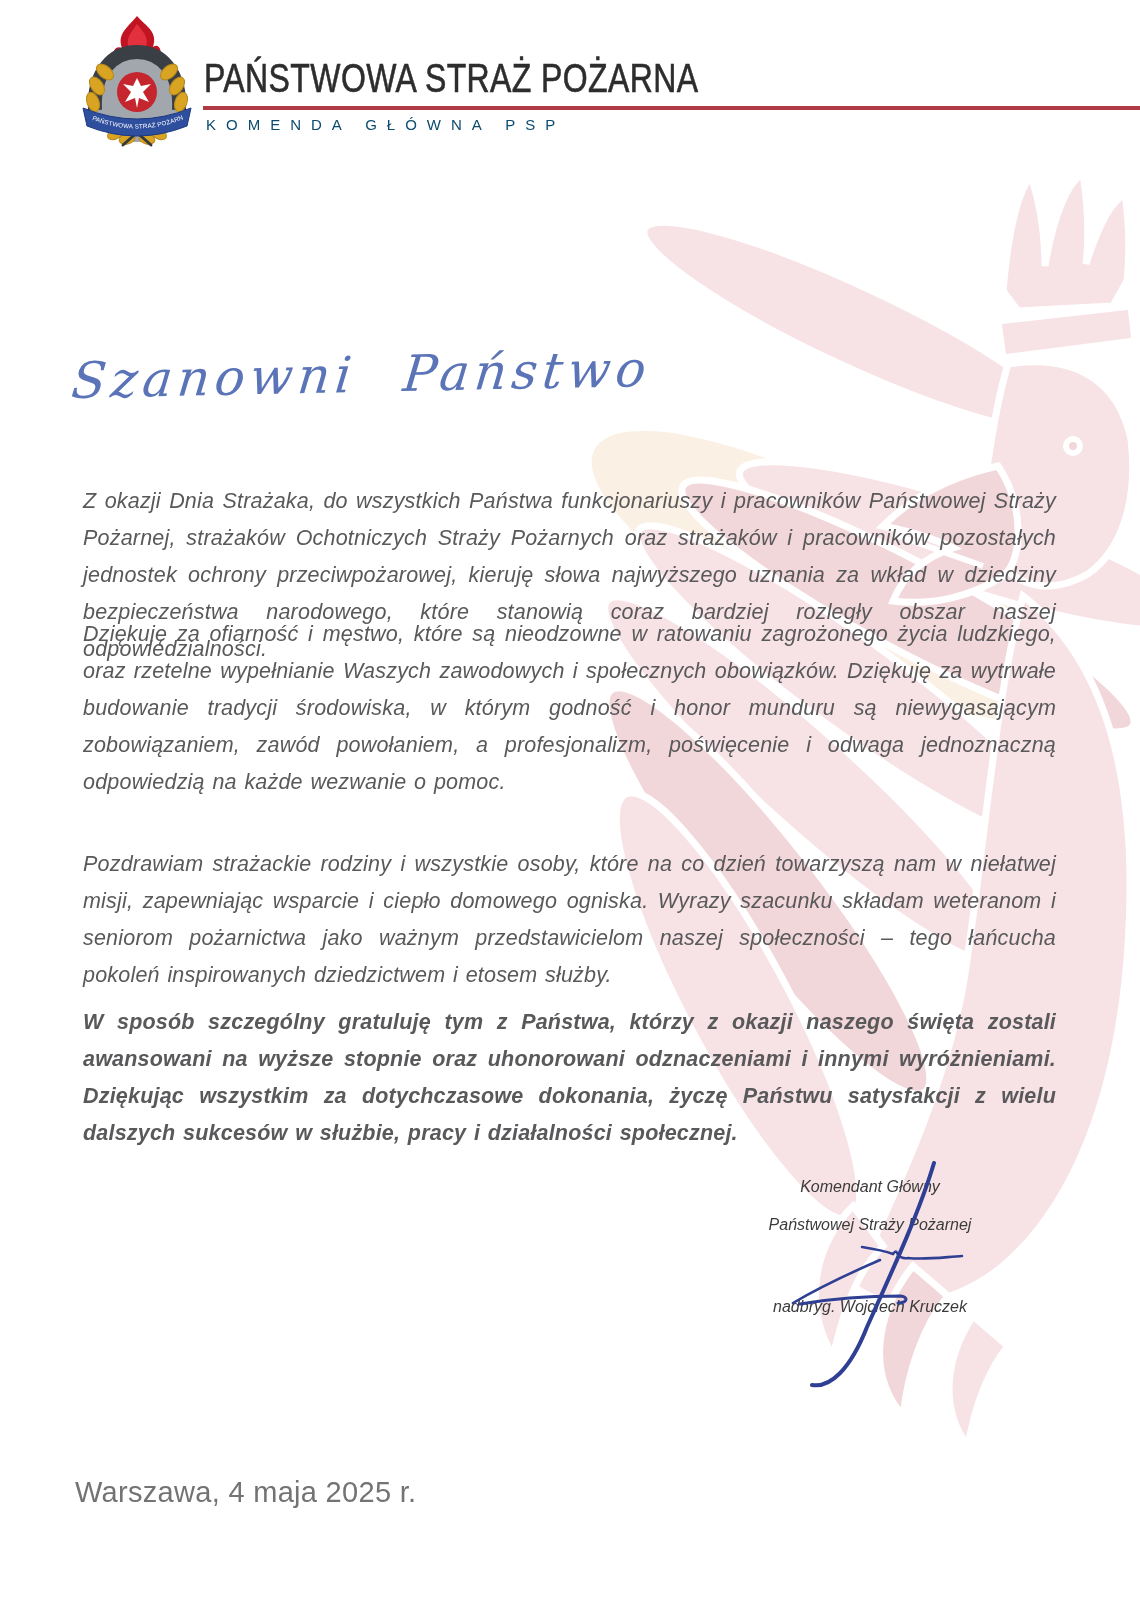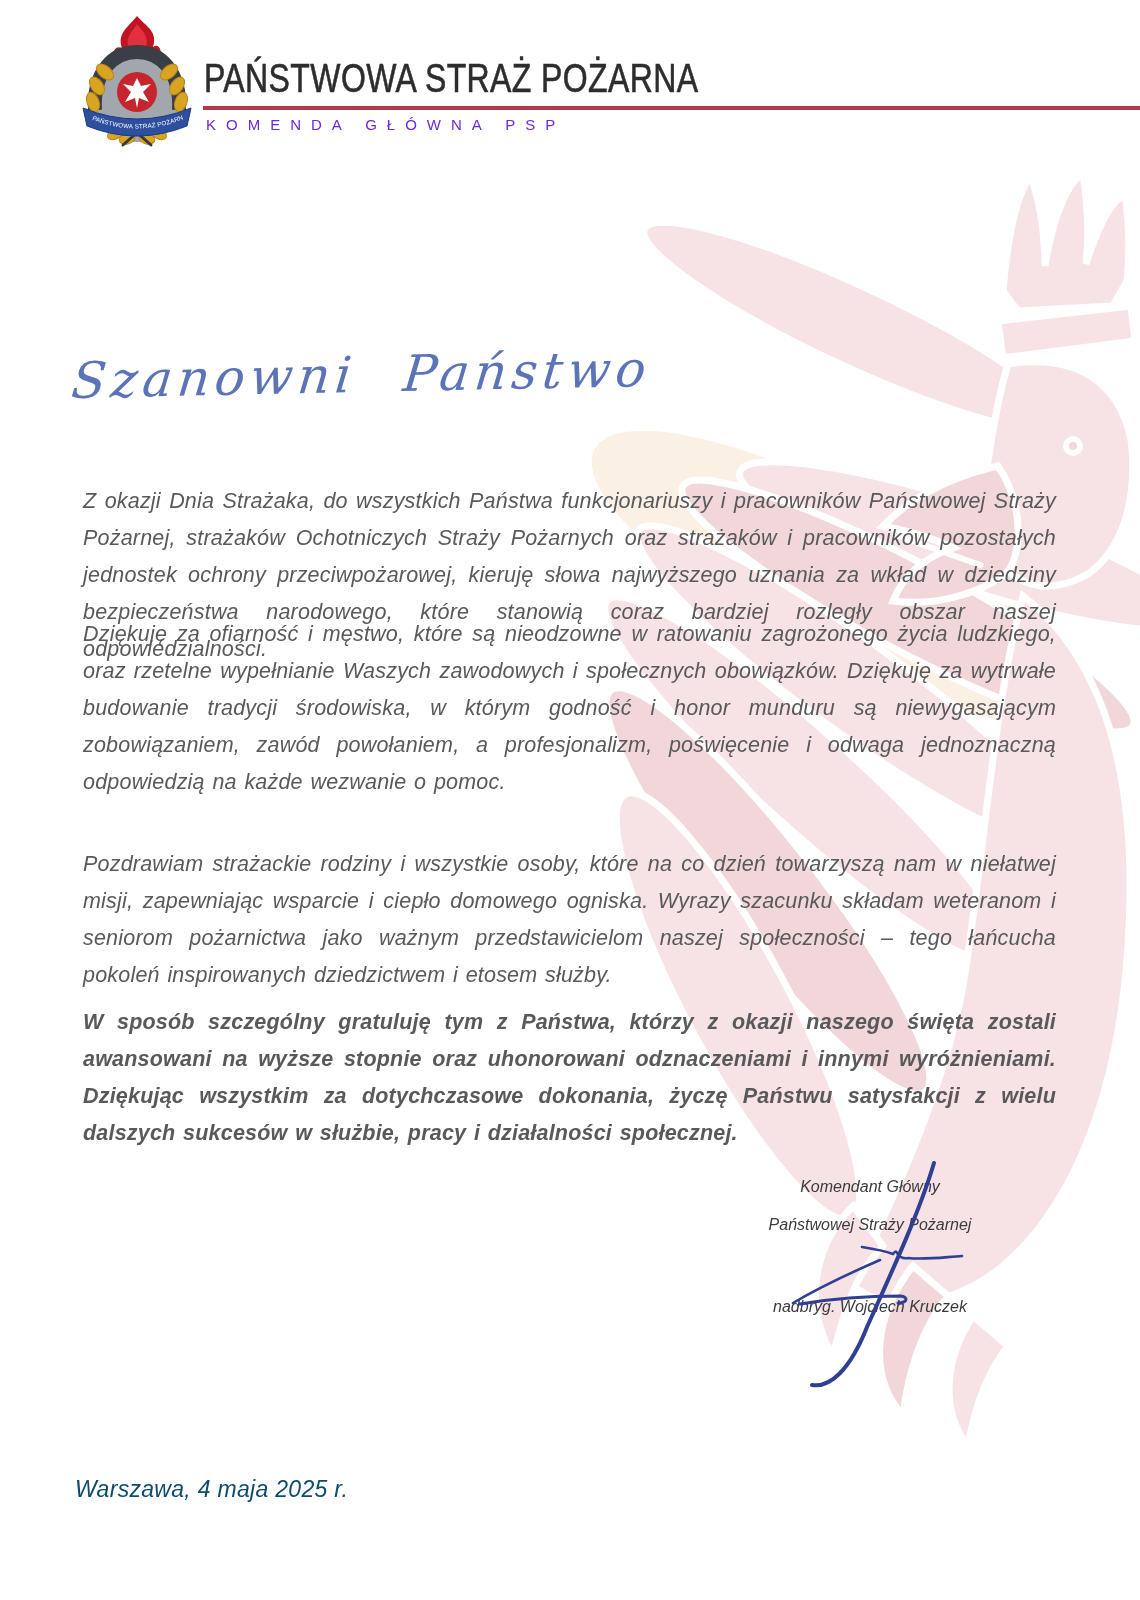--- a/index.html
+++ b/index.html
@@ -25,21 +25,21 @@
     letter-spacing:.5px;white-space:nowrap;
     -webkit-text-stroke:.6px #2d2d2d;
     transform:scaleX(.80);transform-origin:0 0;
   }
   .header-rule{
     position:absolute;left:203px;top:106px;width:937px;height:4px;
     background:#b03a45;
   }
   .org-subtitle{
     position:absolute;left:206px;top:116px;
-    font-size:15px;color:#6d28d9;letter-spacing:10px;white-space:nowrap;
+    font-size:15px;color:#0c4a6e;letter-spacing:10px;white-space:nowrap;
   }
   
   .greeting{
     position:absolute;left:72px;top:352px;z-index:2;
     font-family:"DejaVu Serif",serif;font-style:italic;
     font-size:50px;color:#5b74b8;
     letter-spacing:5px;word-spacing:26px;white-space:nowrap;
     transform:skewX(-7deg) rotate(-1.2deg);transform-origin:0 50%;
   }
   .para{
@@ -51,21 +51,21 @@
   .p1{top:475px;} .p2{top:608px;} .p3{top:838px;} .p4{top:996px;font-weight:bold;}
   .sig-titles,.sig-names{
     position:absolute;left:660px;width:420px;z-index:1;
     font-style:italic;font-size:16px;line-height:38px;color:#3b3b3b;
     text-align:center;
   }
   .sig-titles{top:1168px;} .sig-names{top:1288px;}
   .signature-ink{position:absolute;left:680px;top:1128px;width:300px;height:290px;z-index:3;}
   .dateline{
     position:absolute;left:75px;top:1476px;z-index:1;
-    font-style:italic;font-size:23px;color:#0c4a6e;letter-spacing:.3px;
+    font-size:29px;color:#737373;letter-spacing:.3px;
   }
 </style>
 </head>
 <body>
 
 <div class="page">
 
   <svg class="watermark" viewBox="0 0 587 1312" aria-hidden="true">
     <ellipse class="wmc" cx="280" cy="430" rx="270" ry="80" transform="rotate(28 280 430)"></ellipse>
 

